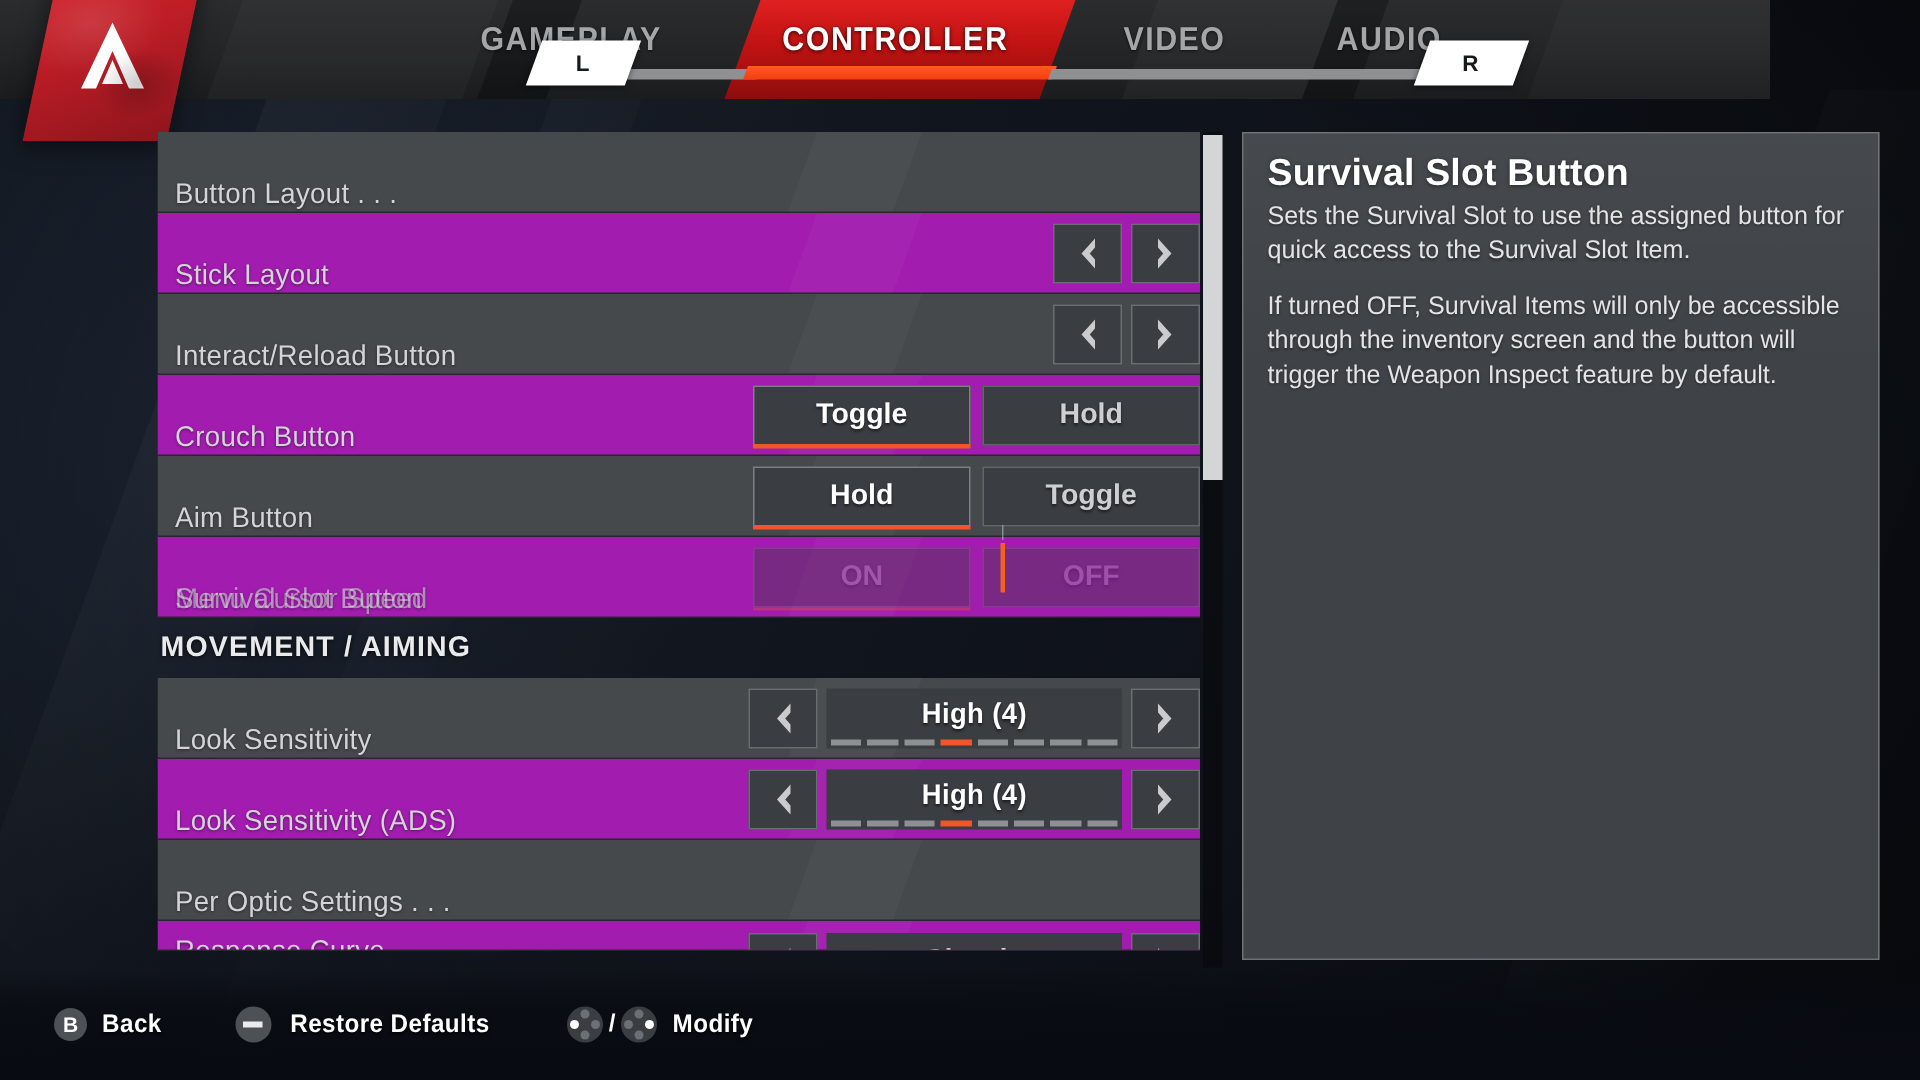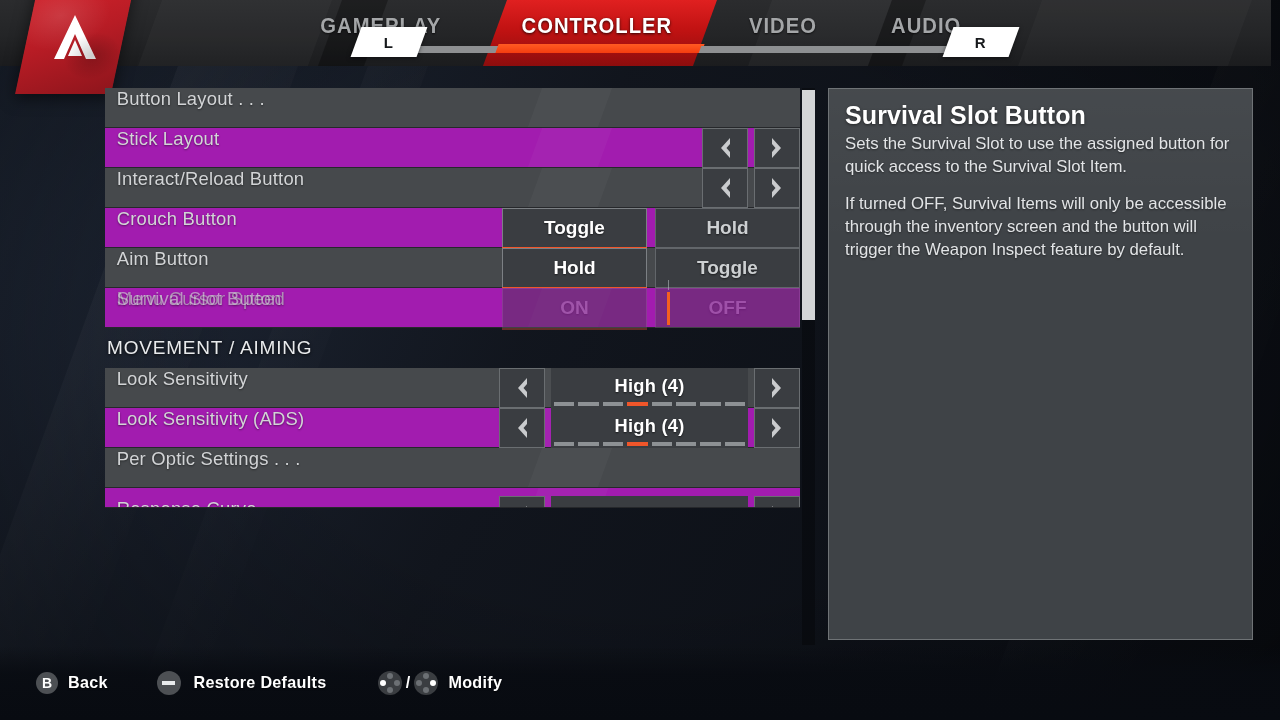--- a/index.html
+++ b/index.html
@@ -33,21 +33,21 @@
   }
   .bg-vignette {
     position: absolute; inset: 0;
     background: radial-gradient(ellipse 1000px 700px at 50% 45%, rgba(0,0,0,0) 40%, rgba(0,0,0,0.55) 100%);
     pointer-events: none;
   }
 
   
   .topbar {
     position: absolute; left: 0; top: 0;
-    width: 1271px; height: 66px;
+    width: 1180px; height: 66px;
     background: linear-gradient(180deg,#2b2c2e 0%, #242527 52%, #1b1c1e 100%);
     overflow: hidden;
   }
   .topbar-skew {
     position: absolute; top: 0; height: 66px;
     transform: skewX(-20deg);
   }
   .topbar-sheen-a { left: 150px;  width: 170px; background: rgba(255,255,255,0.028); }
   .topbar-sheen-b { left: 760px;  width: 120px; background: rgba(255,255,255,0.030); }
   .topbar-sheen-c { left: 1030px; width: 210px; background: rgba(255,255,255,0.022); }
@@ -126,24 +126,24 @@
   .logo svg { position: absolute; left: 50%; top: 50%; transform: translate(-50%,-50%) skewX(12deg); }
 
   
   .settings {
     position: absolute; left: 105px; top: 88px;
     width: 695px; height: 557px;
     overflow: hidden;
   }
   .row {
     position: relative;
-    height: 40px;
+    height: 54px;
     background: #46494c;
     border-bottom: 1px solid #26282b;
-    display: flex; align-items: flex-start;
+    display: flex; align-items: flex-end;
   }
   .row.alt { background: #a21caf; }
   .row-label {
     padding-left: 12px;
     font-size: 19px;
     color: #d2d4d6;
     letter-spacing: .2px;
     text-shadow: 0 1px 2px rgba(0,0,0,0.45);
     white-space: nowrap;
     transform: scaleX(0.97);
@@ -153,21 +153,21 @@
     position: absolute; top: 0; left: 430px;
     width: 70px; height: 100%;
     background: rgba(255,255,255,0.030);
     transform: skewX(-20deg);
     pointer-events: none;
   }
 
   .section-title {
     height: 40px;
     display: flex; align-items: center;
-    font-size: 19px; font-weight: normal;
+    font-size: 19px; font-weight: bold;
     letter-spacing: .8px;
     color: #e8eaec;
     text-shadow: 0 1px 3px rgba(0,0,0,0.8);
     padding-left: 2px;
     background: transparent;
   }
 
   
   .control {
     position: absolute; right: 0; top: 50%;

